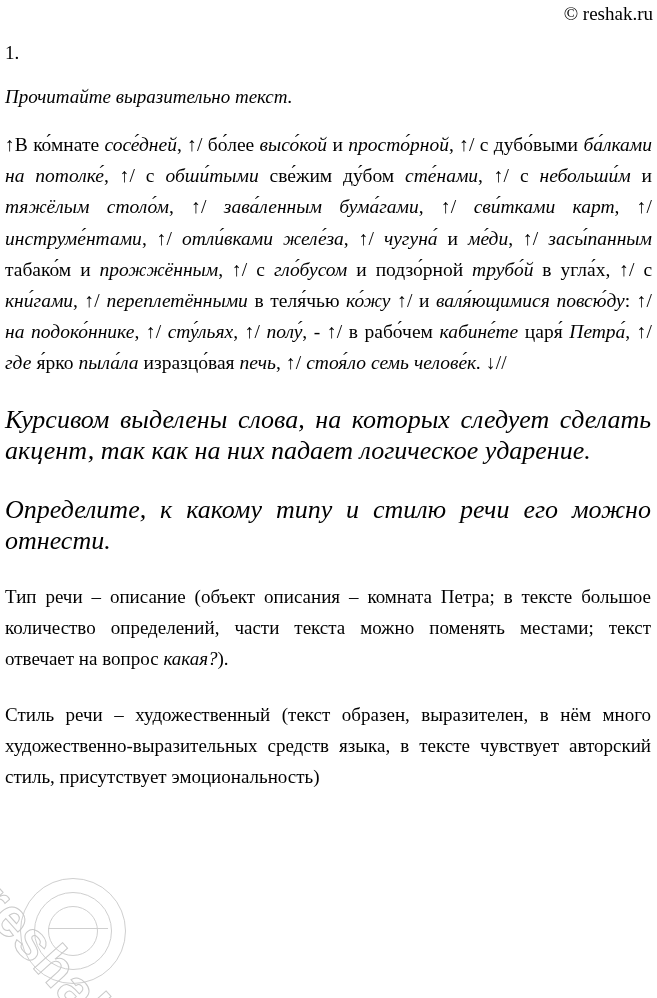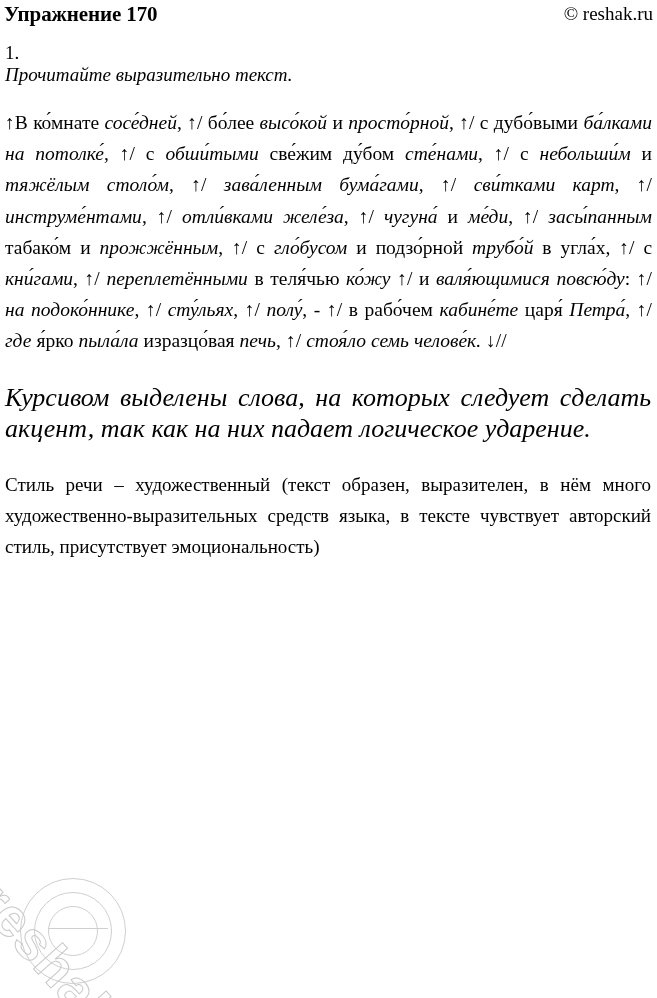--- a/index.html
+++ b/index.html
@@ -43,20 +43,21 @@
 
   
   .num-line {
     font-size: 19px;
     margin-top: 12px;
     margin-left: 1px;
   }
   .task {
     font-size: 19px;
     font-style: italic;
+    margin-top: 22px;
     margin-left: 1px;
   }
 
   .main-text {
     font-size: 19.5px;
     text-align: justify;
     text-align-last: left;
     line-height: 31.2px;
     margin-top: 21px;
     margin-left: 1px;
@@ -140,30 +141,31 @@
     <div class="wm-circle wm-c1"></div>
     <div class="wm-circle wm-c2"></div>
     <div class="wm-circle wm-c3"></div>
     <div class="wm-bar"></div>
     <div class="wm-text">reshak.ru</div>
   </div>
 
   <div class="content">
 
     <div class="header">
-      <div class="ex-title">Упражнение 170</div>
       <div class="copyright">© reshak.ru</div>
     </div>
 
     <div class="num-line">1.</div>
 
     <div class="task">Прочитайте выразительно текст.</div>
 
     <div class="main-text"><span class="ar">↑В </span><span class="ar">ко́мнате </span><i>сосе́дней</i><span class="ar">, </span><span class="ar">↑/ </span><span class="ar">бо́лее </span><i>высо́кой</i><span class="ar"> и </span><i>просто́рной</i><span class="ar">, </span><span class="ar">↑/ </span><span class="ar">с дубо́выми </span><i>ба́лками на потолке́</i><span class="ar">, </span><span class="ar">↑/ </span><span class="ar">с </span><i>обши́тыми</i><span class="ar"> све́жим ду́бом </span><i>сте́нами</i><span class="ar">, </span><span class="ar">↑/ </span><span class="ar">с </span><i>небольши́м</i><span class="ar"> и </span><i>тяжёлым столо́м</i><span class="ar">, </span><span class="ar">↑/ </span><i>зава́ленным бума́гами</i><span class="ar">, </span><span class="ar">↑/ </span><i>сви́тками карт</i><span class="ar">, </span><span class="ar">↑/ </span><i>инструме́нтами</i><span class="ar">, </span><span class="ar">↑/ </span><i>отли́вками желе́за</i><span class="ar">, </span><span class="ar">↑/ </span><i>чугуна́</i><span class="ar"> и </span><i>ме́ди</i><span class="ar">, </span><span class="ar">↑/ </span><i>засы́панным</i><span class="ar"> табако́м и </span><i>прожжённым</i><span class="ar">, </span><span class="ar">↑/ </span><span class="ar">с </span><i>гло́бусом</i><span class="ar"> и подзо́рной </span><i>трубо́й</i><span class="ar"> в угла́х, </span><span class="ar">↑/ </span><span class="ar">с </span><i>кни́гами</i><span class="ar">, </span><span class="ar">↑/ </span><i>переплетёнными</i><span class="ar"> в теля́чью </span><i>ко́жу</i><span class="ar"> ↑/ и </span><i>валя́ющимися повсю́ду</i><span class="ar">: </span><span class="ar">↑/ </span><i>на подоко́ннике</i><span class="ar">, </span><span class="ar">↑/ </span><i>сту́льях</i><span class="ar">, </span><span class="ar">↑/ </span><i>полу́</i><span class="ar">, - </span><span class="ar">↑/ </span><span class="ar">в рабо́чем </span><i>кабине́те</i><span class="ar"> царя́ </span><i>Петра́</i><span class="ar">, </span><span class="ar">↑/ </span><i>где</i><span class="ar"> я́рко </span><i>пыла́ла</i><span class="ar"> изразцо́вая </span><i>печь</i><span class="ar">, </span><span class="ar">↑/ </span><i>стоя́ло семь челове́к.</i><span class="ar"> ↓//</span></div>
 
     <div class="note">Курсивом выделены слова, на которых следует сделать акцент, так как на них падает логическое ударение.</div>
 
+    <div class="note note-single">Определите, к какому типу и стилю речи его можно отнести.</div>
 
+    <div class="answer"><span class="ar">Тип речи – описание (объект описания – комната Петра; в тексте большое количество определений, части текста можно поменять местами; текст отвечает на вопрос </span><i>какая?</i><span class="ar">).</span></div>
 
     <div class="answer">Стиль речи – художественный (текст образен, выразителен, в нём много художественно-выразительных средств языка, в тексте чувствует авторский стиль, присутствует эмоциональность)</div>
 
   </div>
 </div>
 
 </body></html>

